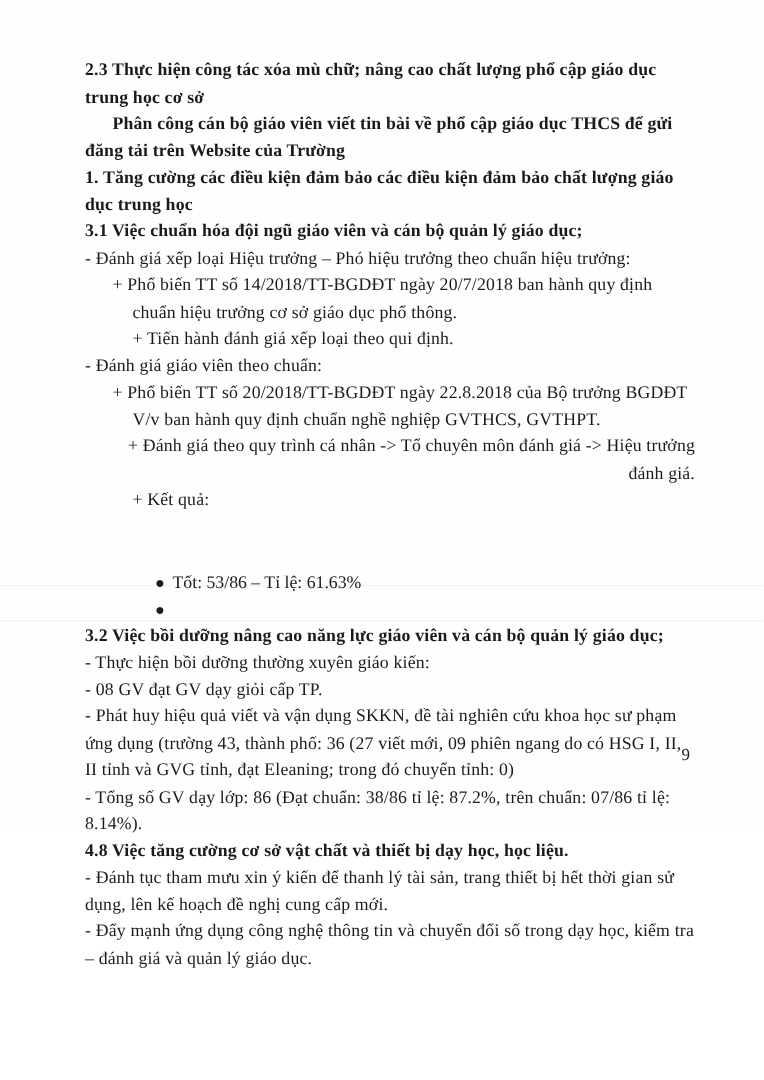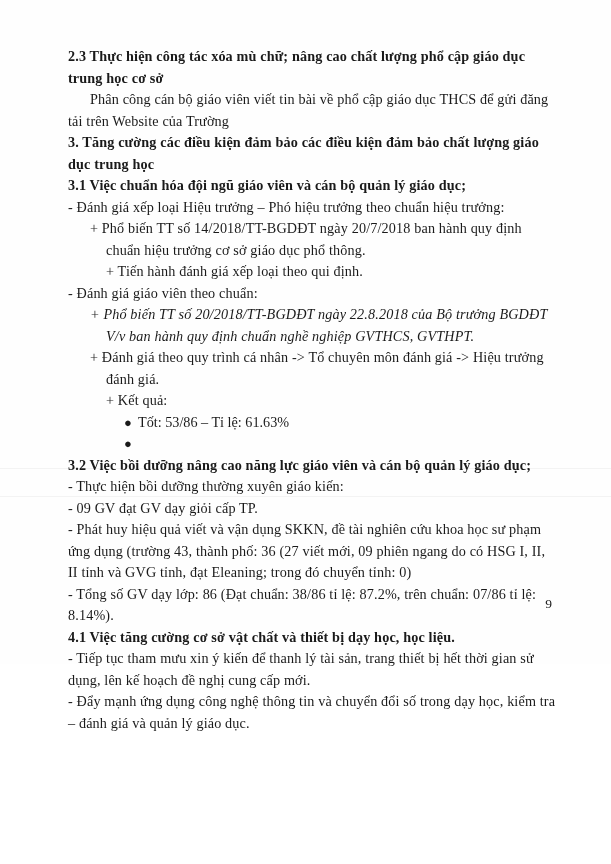--- a/index.html
+++ b/index.html
@@ -31,36 +31,37 @@
   .line {
     font-size: 14.2px;
     line-height: 21.5px;
     margin: 0;
     text-align: left;
     letter-spacing: 0.01em;
   }
   .bold {
     font-weight: bold;
   }
-  .para-indent { text-indent: 22px; }
+  .para-indent { text-indent: 22px; font-weight: bold; }
   .plus-indent { padding-left: 38px; }
   .bullet-row {
     display: flex;
     align-items: baseline;
     padding-left: 56px;
   }
   .bullet-dot {
     width: 14px;
     flex: 0 0 14px;
     font-size: 13px;
     line-height: 21.5px;
   }
   .bullet-text {
     font-size: 14.2px;
     line-height: 21.5px;
+    margin-top: 44px;
   }
   .blk {
     margin-bottom: 0px;
   }
   .page-number {
     position: absolute;
     right: 59px;
     bottom: 52px;
     font-size: 13.5px;
     font-family: "Liberation Serif", serif;
@@ -82,62 +83,62 @@
 
   <div class="scanline" style="top:468px;"></div>
   <div class="scanline" style="top:496px;"></div>
 
   <div class="content">
 
     <p class="line bold blk">2.3 Thực hiện công tác xóa mù chữ; nâng cao chất lượng phổ cập giáo dục trung học cơ sở</p>
 
     <p class="line blk para-indent">Phân công cán bộ giáo viên viết tin bài về phổ cập giáo dục THCS để gửi đăng tải trên Website của Trường</p>
 
-    <p class="line bold blk">3. Tăng cường các điều kiện đảm bảo các điều kiện đảm bảo chất lượng giáo dục trung học</p>
+    <p class="line bold blk">1. Tăng cường các điều kiện đảm bảo các điều kiện đảm bảo chất lượng giáo dục trung học</p>
 
     <p class="line bold blk">3.1 Việc chuẩn hóa đội ngũ giáo viên và cán bộ quản lý giáo dục;</p>
 
     <p class="line blk">- Đánh giá xếp loại Hiệu trưởng – Phó hiệu trưởng theo chuẩn hiệu trưởng:</p>
 
     <p class="line blk plus-indent" style="text-indent:-16px;">+ Phổ biến TT số 14/2018/TT-BGDĐT ngày 20/7/2018 ban hành quy định chuẩn hiệu trưởng cơ sở giáo dục phổ thông.</p>
 
     <p class="line blk plus-indent">+ Tiến hành đánh giá xếp loại theo qui định.</p>
 
 
     <p class="line blk">- Đánh giá giáo viên theo chuẩn:</p>
 
-    <p class="line blk plus-indent" style="text-indent:-16px;font-style:italic;">+ Phổ biến TT số 20/2018/TT-BGDĐT ngày 22.8.2018 của Bộ trưởng BGDĐT V/v ban hành quy định chuẩn nghề nghiệp GVTHCS, GVTHPT.</p>
+    <p class="line blk plus-indent" style="text-indent:-16px;">+ Phổ biến TT số 20/2018/TT-BGDĐT ngày 22.8.2018 của Bộ trưởng BGDĐT V/v ban hành quy định chuẩn nghề nghiệp GVTHCS, GVTHPT.</p>
 
-    <p class="line blk plus-indent" style="text-indent:-16px;">+ Đánh giá theo quy trình cá nhân -&gt; Tổ chuyên môn đánh giá -&gt; Hiệu trưởng đánh giá.</p>
+    <p class="line blk plus-indent" style="text-indent:-16px;text-align:right;">+ Đánh giá theo quy trình cá nhân -&gt; Tổ chuyên môn đánh giá -&gt; Hiệu trưởng đánh giá.</p>
 
     <p class="line blk plus-indent">+ Kết quả:</p>
 
     <div class="bullet-row">
       <span class="bullet-dot">●</span>
       <span class="bullet-text">Tốt: 53/86 – Tỉ lệ: 61.63%</span>
     </div>
 
     <div class="bullet-row">
       <span class="bullet-dot">●</span>
     </div>
 
     <p class="line bold blk">3.2 Việc bồi dưỡng  nâng cao năng lực giáo viên và cán bộ quản lý giáo dục;</p>
 
     <p class="line blk">- Thực hiện bồi dưỡng thường xuyên giáo kiến:</p>
 
-    <p class="line blk">- 09 GV đạt GV dạy giỏi cấp TP.</p>
+    <p class="line blk">- 08 GV đạt GV dạy giỏi cấp TP.</p>
 
 
     <p class="line blk">- Phát huy hiệu quả viết và vận dụng SKKN, đề tài nghiên cứu khoa học sư phạm ứng dụng  (trường 43, thành phố: 36 (27 viết mới, 09 phiên ngang do có HSG I, II, II tỉnh và GVG tỉnh, đạt Eleaning;  trong đó chuyển tỉnh: 0)</p>
 
     <p class="line blk">- Tổng số GV dạy lớp: 86 (Đạt chuẩn: 38/86 tỉ lệ: 87.2%, trên chuẩn:  07/86 tỉ lệ: 8.14%).</p>
 
-    <p class="line bold blk">4.1 Việc tăng cường cơ sở vật chất và thiết bị dạy học, học liệu.</p>
+    <p class="line bold blk">4.8 Việc tăng cường cơ sở vật chất và thiết bị dạy học, học liệu.</p>
 
-    <p class="line blk">- Tiếp tục tham mưu xin ý kiến để thanh lý tài sản, trang thiết bị hết thời gian sử dụng, lên kế hoạch đề nghị cung cấp mới.</p>
+    <p class="line blk">- Đánh tục tham mưu xin ý kiến để thanh lý tài sản, trang thiết bị hết thời gian sử dụng, lên kế hoạch đề nghị cung cấp mới.</p>
 
     <p class="line blk">- Đẩy mạnh ứng dụng công nghệ thông tin và chuyển đổi số trong dạy học, kiểm tra – đánh giá và quản lý giáo dục.</p>
 
 
   </div>
 
   <div class="page-number">9</div>
 
 </div>
 

